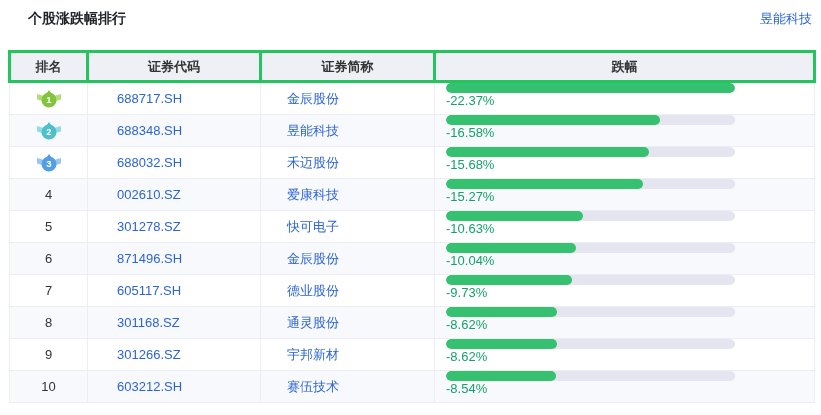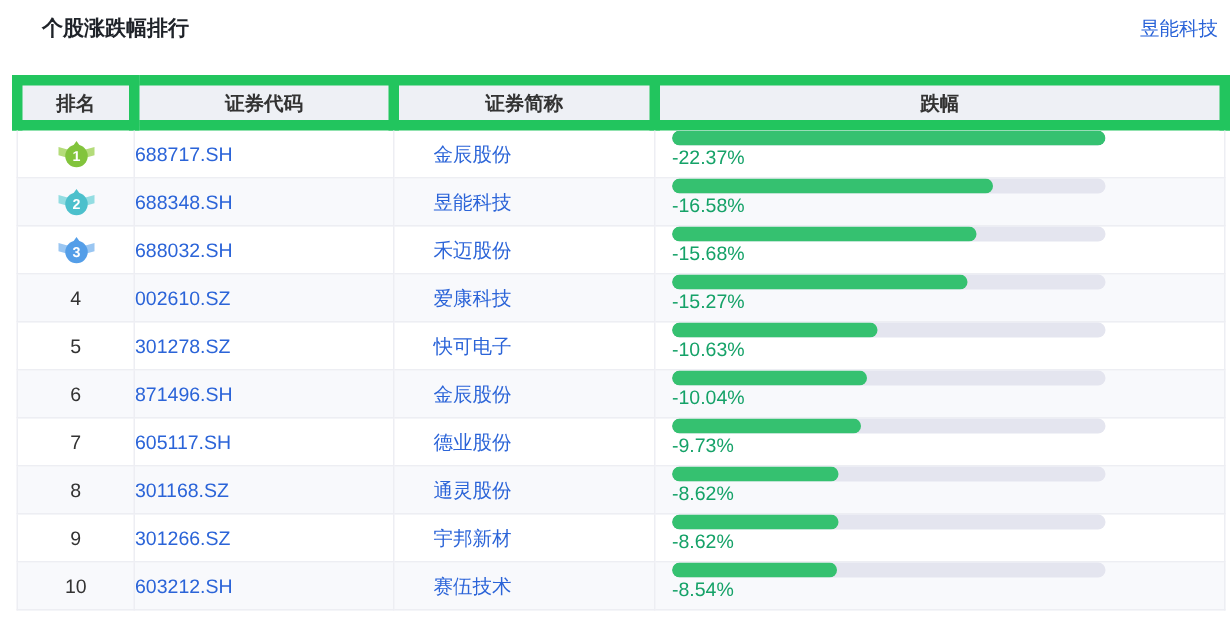--- a/index.html
+++ b/index.html
@@ -29,27 +29,27 @@
 
   table.rank-table {
     width:805px; margin:13px 8px 0 8px; border-collapse:collapse; table-layout:fixed; font-size:13px;
   }
   .rank-table col.c1 { width:78px; }
   .rank-table col.c2 { width:173px; }
   .rank-table col.c3 { width:174px; }
   .rank-table col.c4 { width:380px; }
   .rank-table th {
     background:#eef0f5; height:30px; font-weight:bold; color:#333;
-    border:7px solid #22c55e; text-align:center;
+    border:3px solid #22c55e; text-align:center;
   }
   .rank-table td { height:31px; border:1px solid #edeef3; padding:0; }
   .rank-table tr.even td { background:#f8f9fc; }
   td.c-rank { text-align:center; color:#333; }
   td.c-code, td.c-name { color:#2b64d8; }
-  td.c-code { }
+  td.c-code { padding-left:29px; }
   td.c-name { padding-left:26px; }
   td.c-code span, td.c-name span { cursor:pointer; }
   .barline { display:flex; align-items:flex-start; padding:0 8px 0 11px; height:31px;flex-direction:column; }
   .track { width:289px; height:10px; background:#e4e5ef; border-radius:5px; overflow:hidden; flex:none; }
   .fill { height:100%; background:#35c170; border-radius:5px; }
   .pct { flex:1; text-align:right; color:#15a268; font-size:13px; }
   .medal { display:inline-block; vertical-align:middle; line-height:0; }
 </style>
 </head>
 <body>

